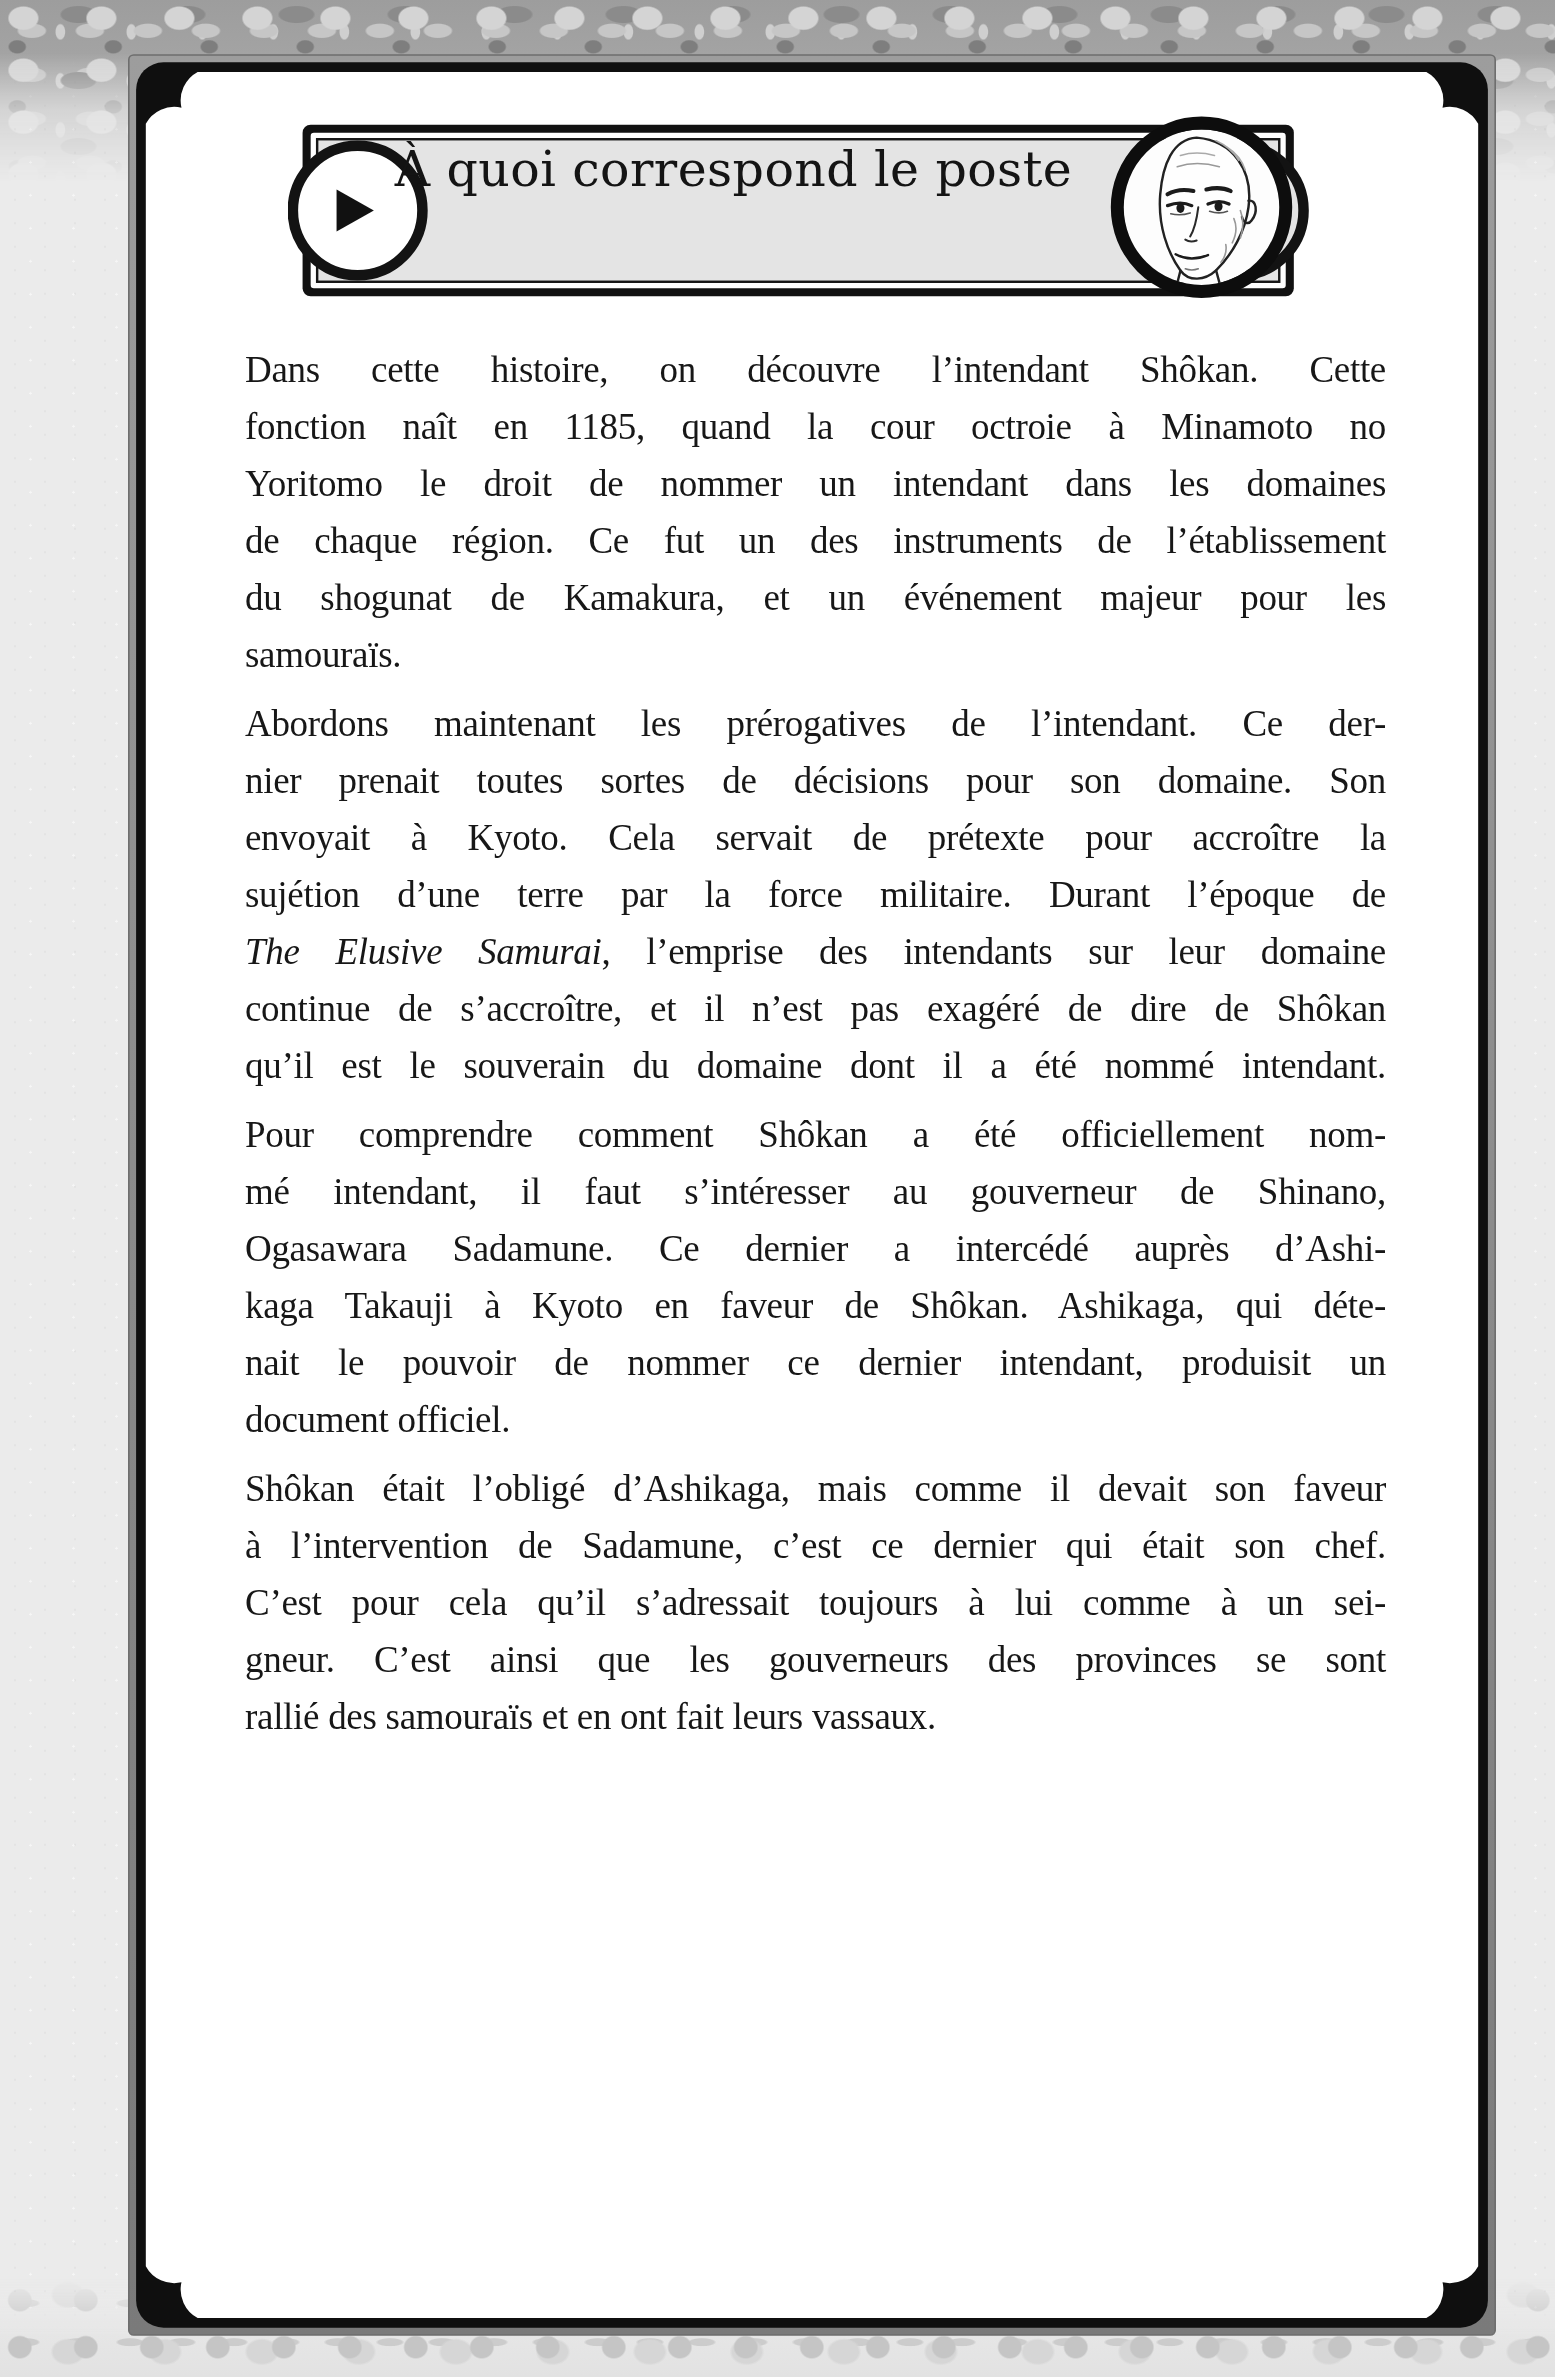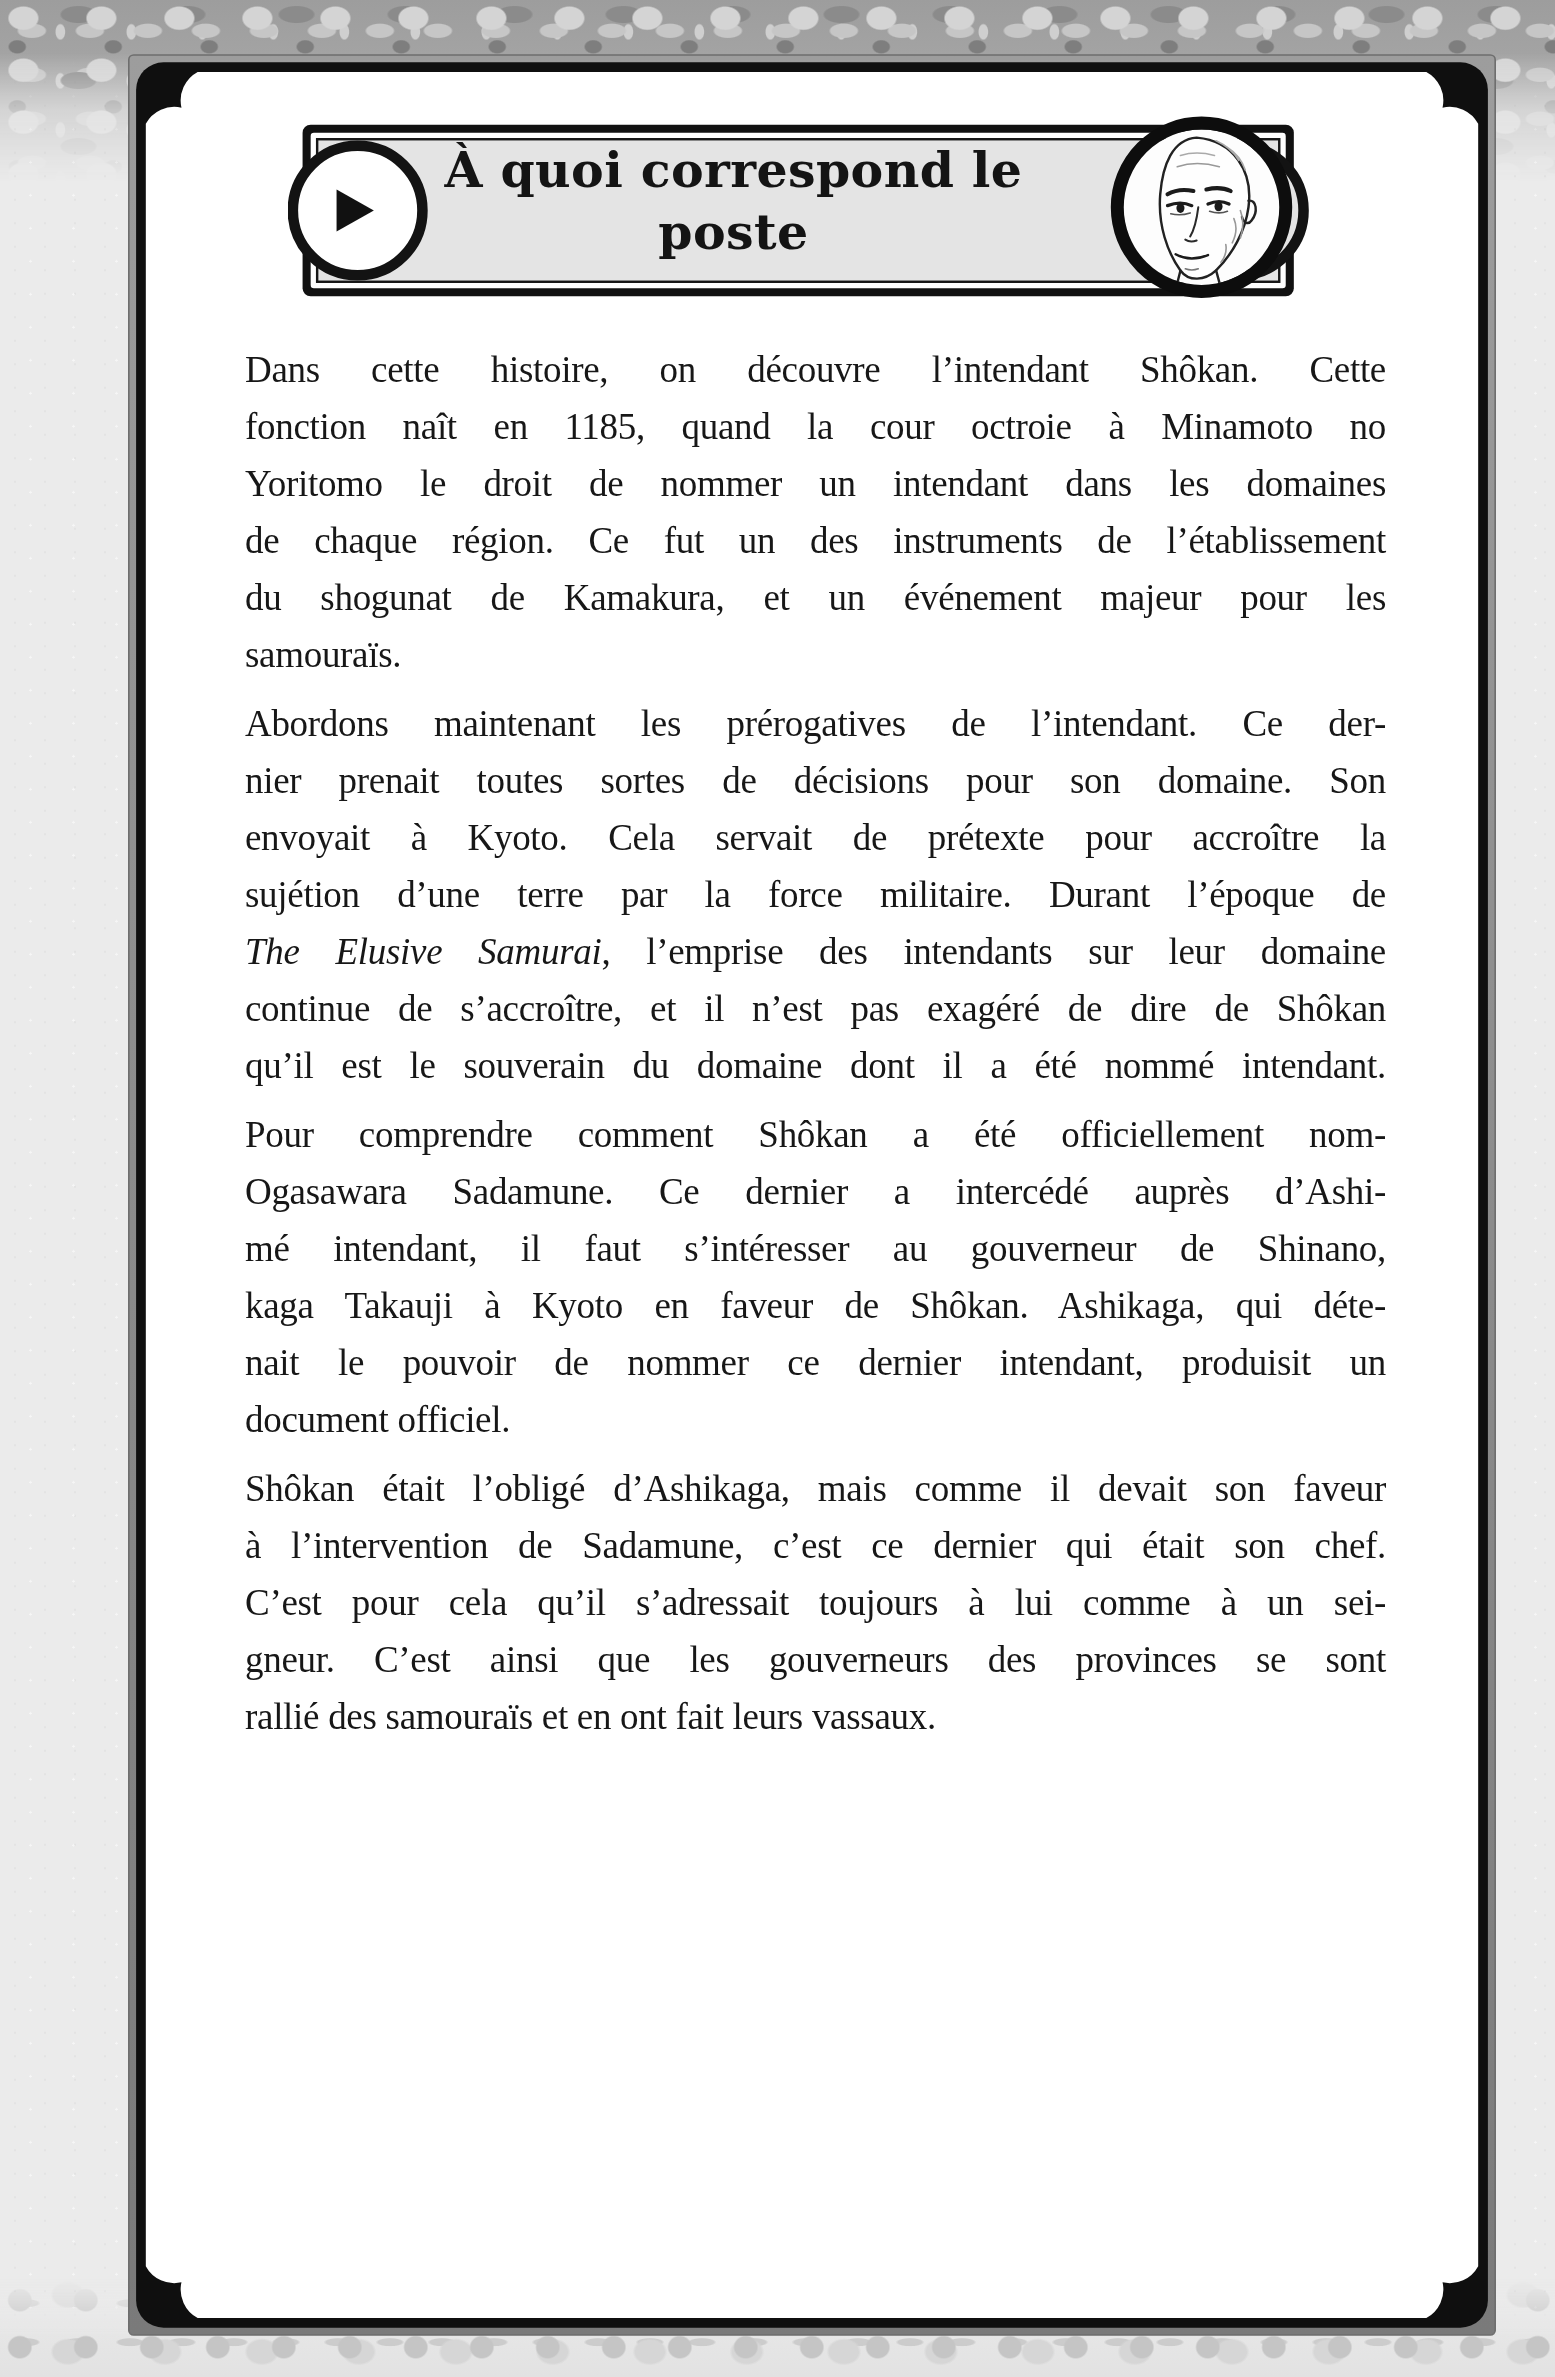--- a/index.html
+++ b/index.html
@@ -38,21 +38,21 @@
     background-size:66px 47px, 97px 57px, 52px 39px, 100% 100%;
     -webkit-mask-image:linear-gradient(to top, #000 0 40%, transparent 95%);
     mask-image:linear-gradient(to top, #000 0 40%, transparent 95%);
   }
   .panel{position:absolute;left:128px;top:54px;width:1368px;height:2282px;z-index:2;}
   .panel svg{display:block;}
   .banner{position:absolute;left:288px;top:97px;width:1069px;height:227px;z-index:4;}
   .banner-title{
     position:absolute;left:81px;top:42px;width:729px;z-index:5;
     text-align:center;color:#141414;
-    font-family:"DejaVu Serif", serif;font-weight:700;
+    font-family:"DejaVu Serif", serif;font-weight:400;
     font-size:49px;line-height:62px;letter-spacing:0.4px;
   }
   .textcol{
     position:absolute;left:233px;top:329px;width:1165px;z-index:4;
     color:#171717;font-size:37px;line-height:57px;letter-spacing:-0.3px;
   }
   .para{margin:12px;}
   .line{
     text-align:justify;
     text-align-last:justify;
@@ -151,22 +151,22 @@
       <div class="line">Abordons maintenant les prérogatives de l’intendant. Ce der-</div>
       <div class="line">nier prenait toutes sortes de décisions pour son domaine. Son</div>
       <div class="line">envoyait à Kyoto. Cela servait de prétexte pour accroître la</div>
       <div class="line">sujétion d’une terre par la force militaire. Durant l’époque de</div>
       <div class="line"><i>The Elusive Samurai</i>, l’emprise des intendants sur leur domaine</div>
       <div class="line">continue de s’accroître, et il n’est pas exagéré de dire de Shôkan</div>
       <div class="line">qu’il est le souverain du domaine dont il a été nommé intendant.</div>
     </div>
     <div class="para">
       <div class="line">Pour comprendre comment Shôkan a été officiellement nom-</div>
+      <div class="line">mé intendant, il faut s’intéresser au gouverneur de Shinano,</div>
       <div class="line">Ogasawara Sadamune. Ce dernier a intercédé auprès d’Ashi-</div>
-      <div class="line">mé intendant, il faut s’intéresser au gouverneur de Shinano,</div>
       <div class="line">kaga Takauji à Kyoto en faveur de Shôkan. Ashikaga, qui déte-</div>
       <div class="line">nait le pouvoir de nommer ce dernier intendant, produisit un</div>
       <div class="line last">document officiel.</div>
     </div>
     <div class="para">
       <div class="line">Shôkan était l’obligé d’Ashikaga, mais comme il devait son faveur</div>
       <div class="line">à l’intervention de Sadamune, c’est ce dernier qui était son chef.</div>
       <div class="line">C’est pour cela qu’il s’adressait toujours à lui comme à un sei-</div>
       <div class="line">gneur. C’est ainsi que les gouverneurs des provinces se sont</div>
       <div class="line last">rallié des samouraïs et en ont fait leurs vassaux.</div>

